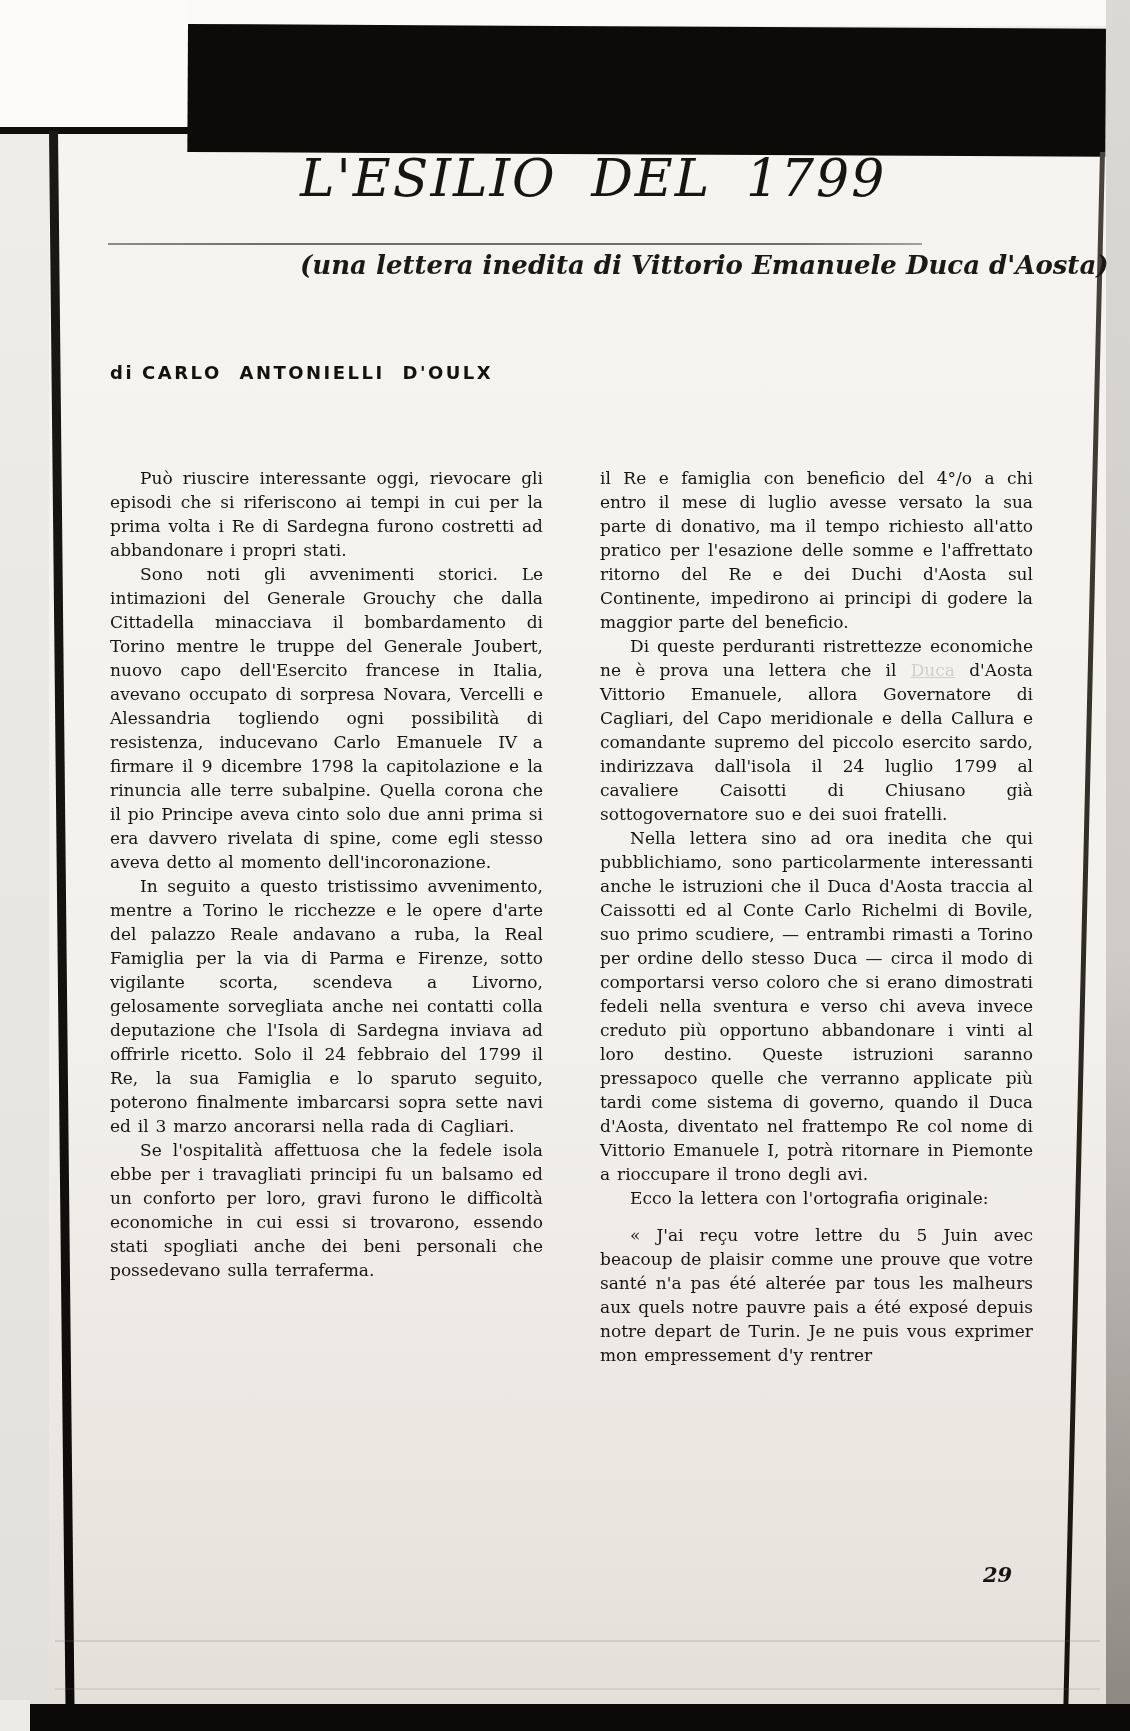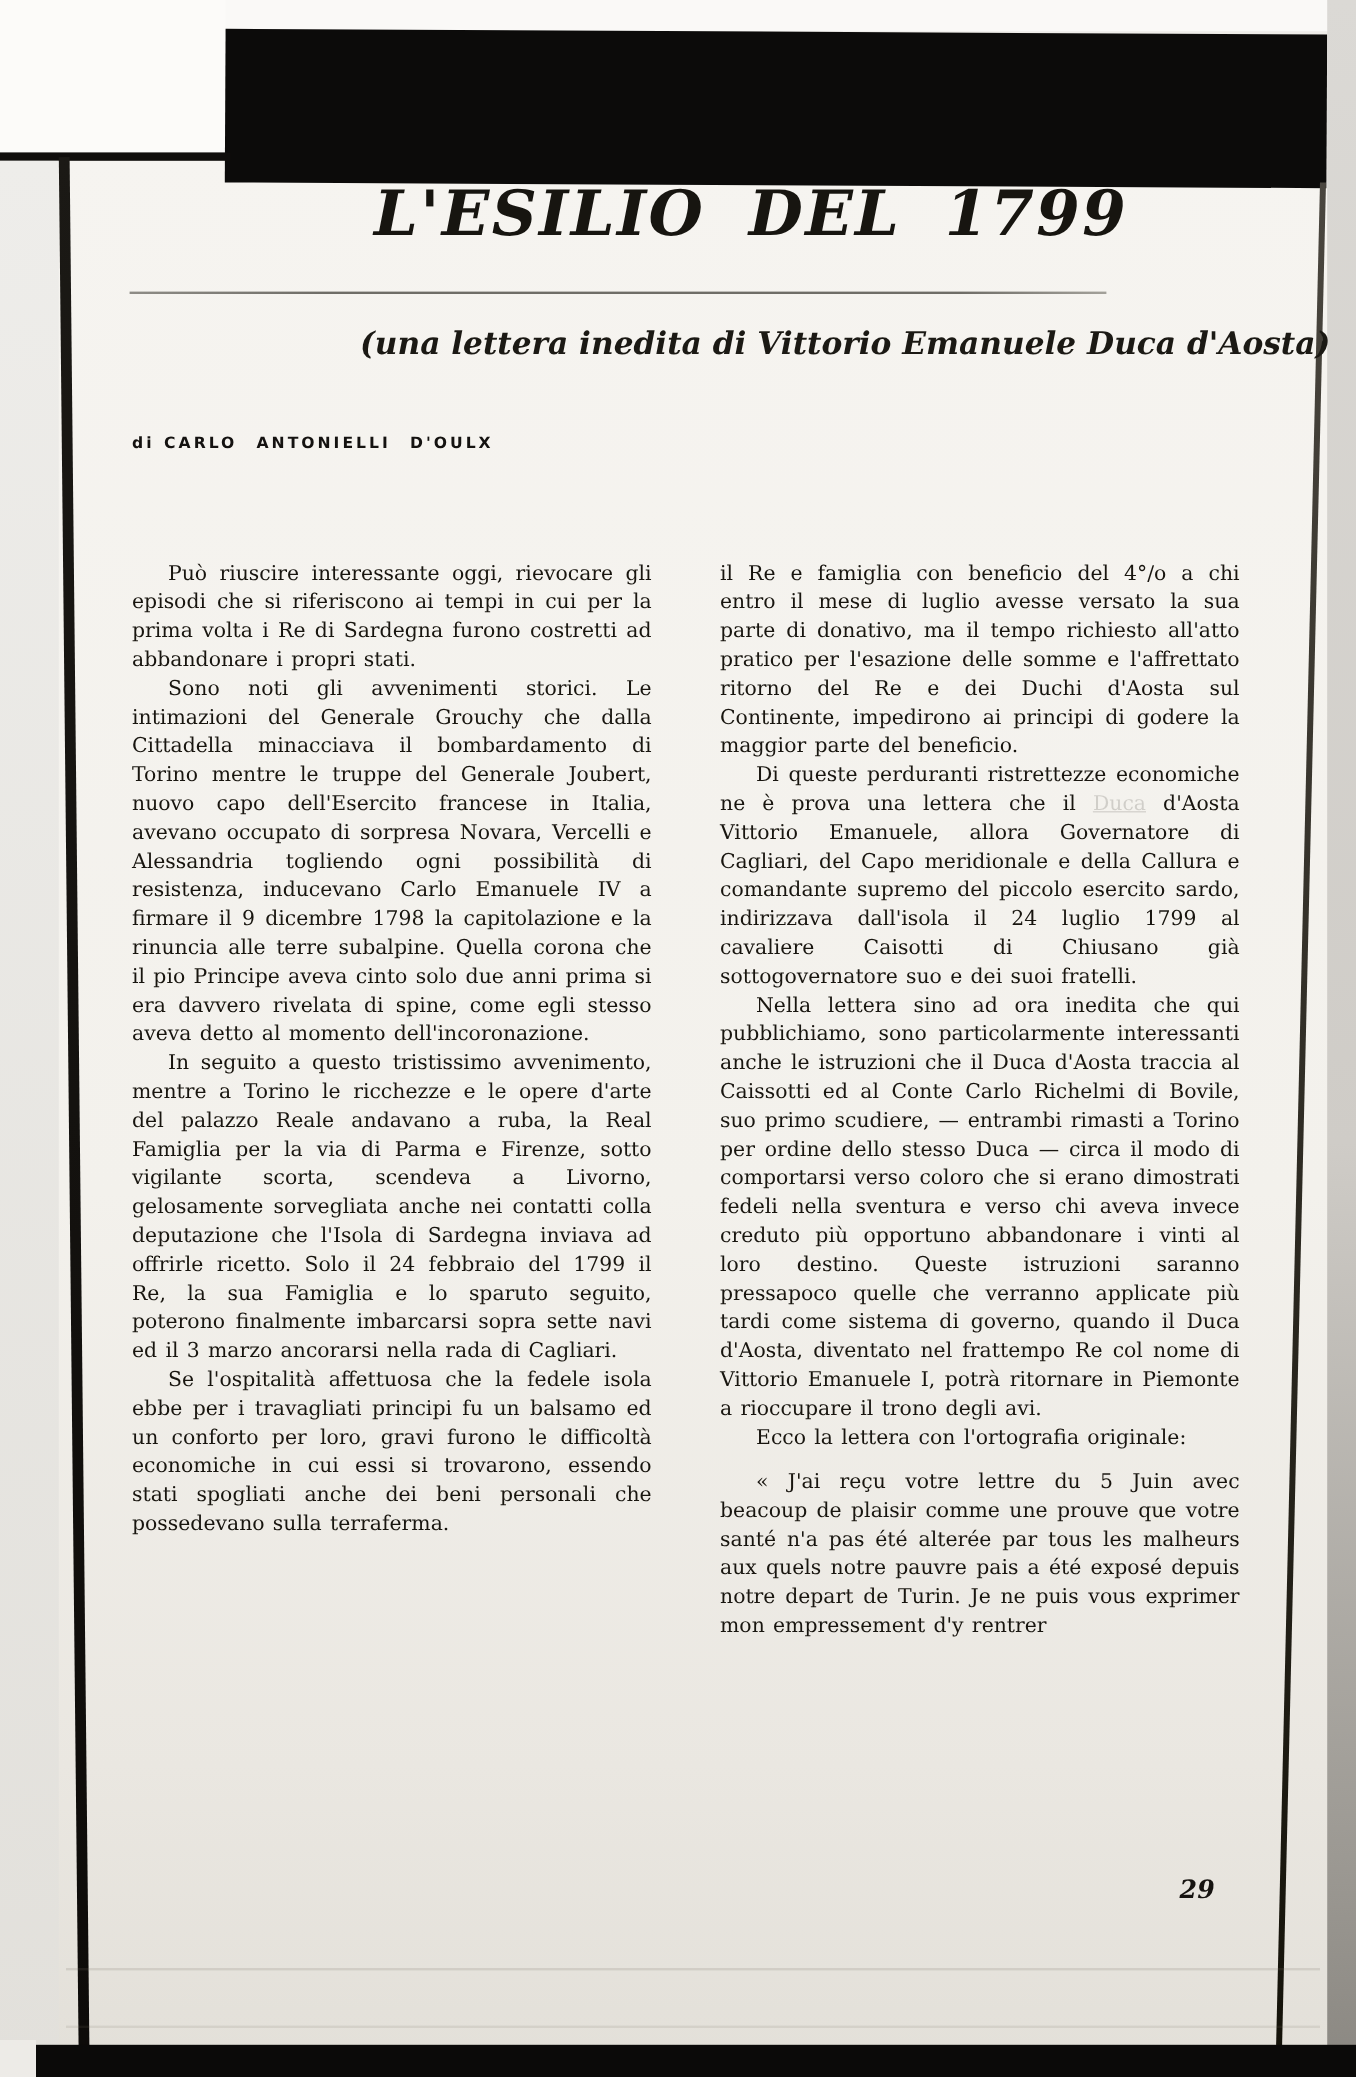--- a/index.html
+++ b/index.html
@@ -49,36 +49,36 @@
   }
   .corner-bottomleft{
     position:absolute;left:0;top:1700px;width:30px;height:31px;background:#edebe7;
   }
   .crease{position:absolute;left:55px;width:1045px;height:2px;}
   .crease.c1{top:1640px;background:rgba(120,112,100,0.18);}
   .crease.c2{top:1688px;background:rgba(120,112,100,0.14);}
   
   .title{
     position:absolute;left:300px;top:150px;width:640px;
-    font-family:"DejaVu Serif",serif;font-style:italic;font-weight:700;
+    font-family:"DejaVu Serif",serif;font-style:italic;font-weight:400;
     font-size:52px;line-height:1.1;letter-spacing:2px;word-spacing:16px;
-    text-align:right;color:#171510;white-space:nowrap;
+    text-align:left;color:#171510;white-space:nowrap;
   }
   .rule{
     position:absolute;left:108px;top:243px;width:814px;height:2px;
     background:linear-gradient(to right,#8e8c86,#6f6d67 20%,#6f6d67 85%,#a3a19a);
   }
   .subtitle{
-    position:absolute;left:300px;top:272px;width:640px;
+    position:absolute;left:300px;top:250px;width:640px;
     font-family:"DejaVu Serif",serif;font-style:italic;font-weight:700;
     font-size:26px;text-align:center;color:#1b1914;white-space:nowrap;
   }
   .byline{
     position:absolute;left:110px;top:362px;
-    font-family:"DejaVu Sans",sans-serif;font-weight:700;font-size:13px;
+    font-family:"DejaVu Sans",sans-serif;font-weight:700;font-size:18px;
     letter-spacing:2.5px;word-spacing:9px;color:#141210;
   }
   .byline .name{margin-left:8px;}
   .col{
     position:absolute;top:466px;width:433px;
     font-size:17px;line-height:24px;text-align:justify;color:#18150f;
     word-spacing:1.5px;
   }
   #col-left{left:110px;}
   #col-right{left:600px;}

